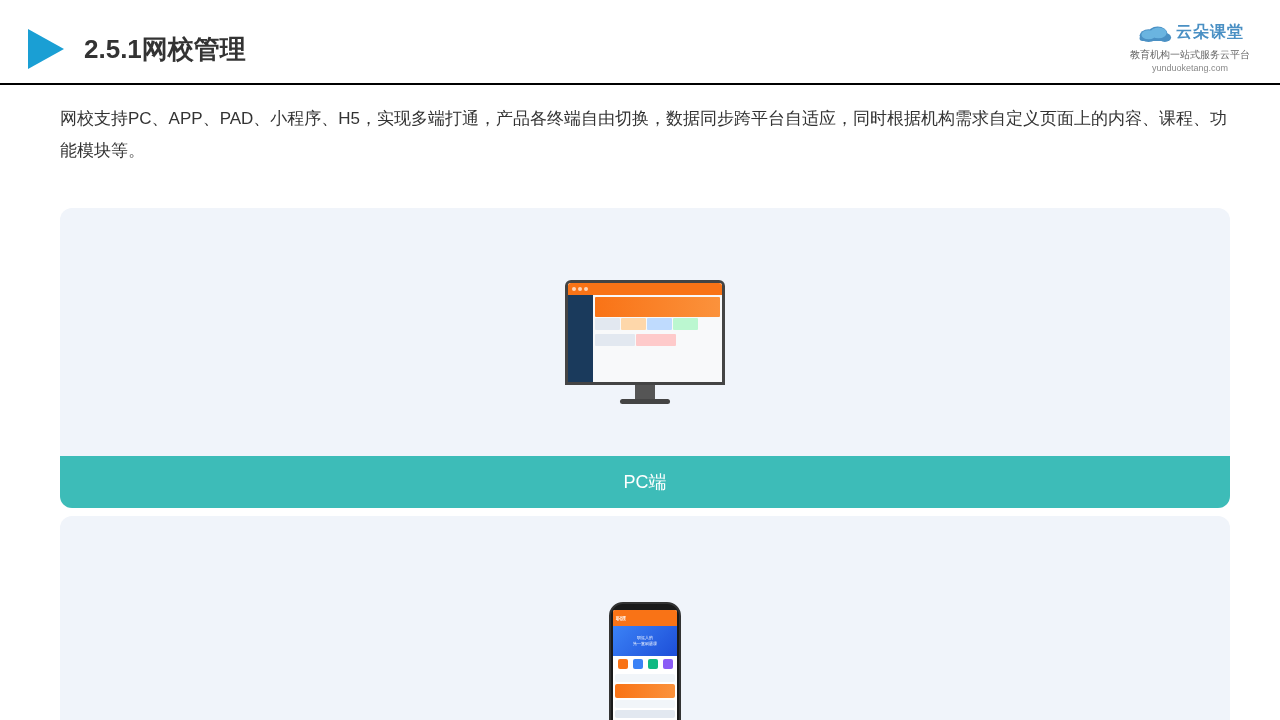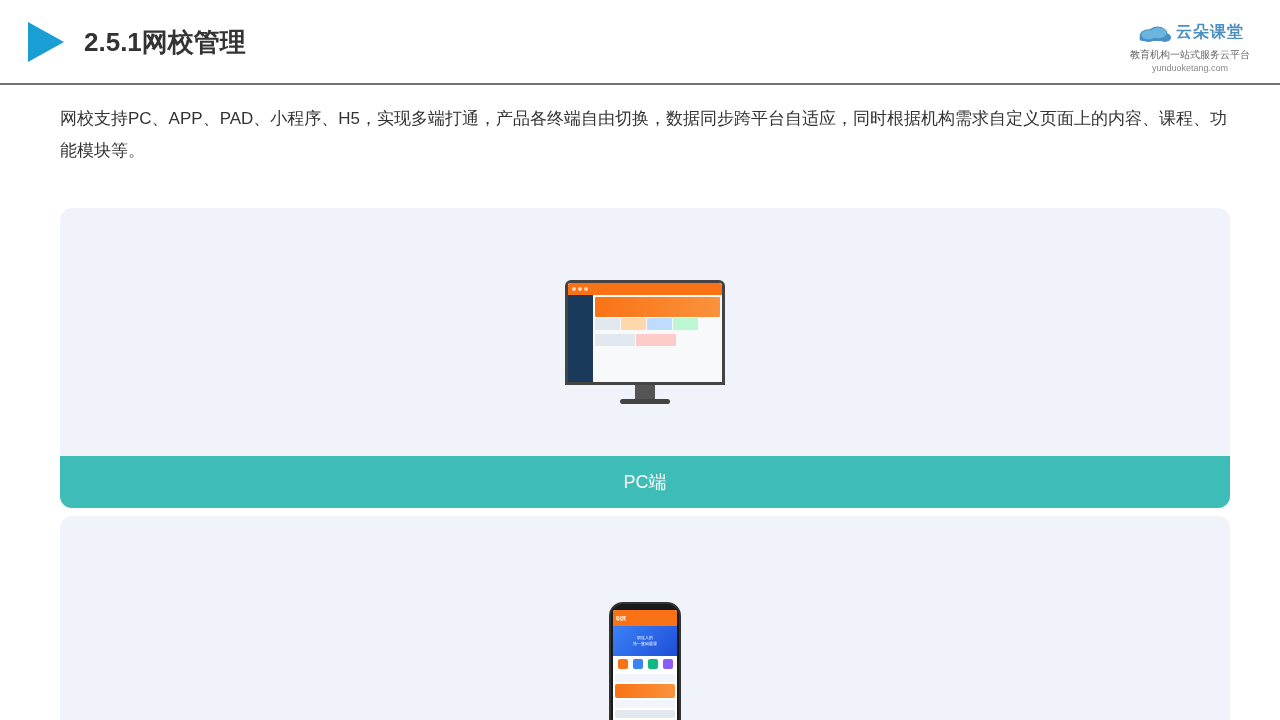--- a/index.html
+++ b/index.html
@@ -7,24 +7,24 @@
       width: 1280px;
       height: 720px;
       background: #fff;
       font-family: 'Microsoft YaHei', 'PingFang SC', sans-serif;
       overflow: hidden;
     }
 
     
     .header {
       display: flex;
-      align-items: flex-start;
+      align-items: flex-end;
       justify-content: space-between;
       padding: 18px 30px 10px 20px;
-      border-bottom: 2px solid #737373;
+      border-bottom: 2px solid #000000;
     }
     .header-left {
       display: flex;
       align-items: center;
       gap: 16px;
     }
     .logo-play {
       width: 48px;
       height: 48px;
     }

